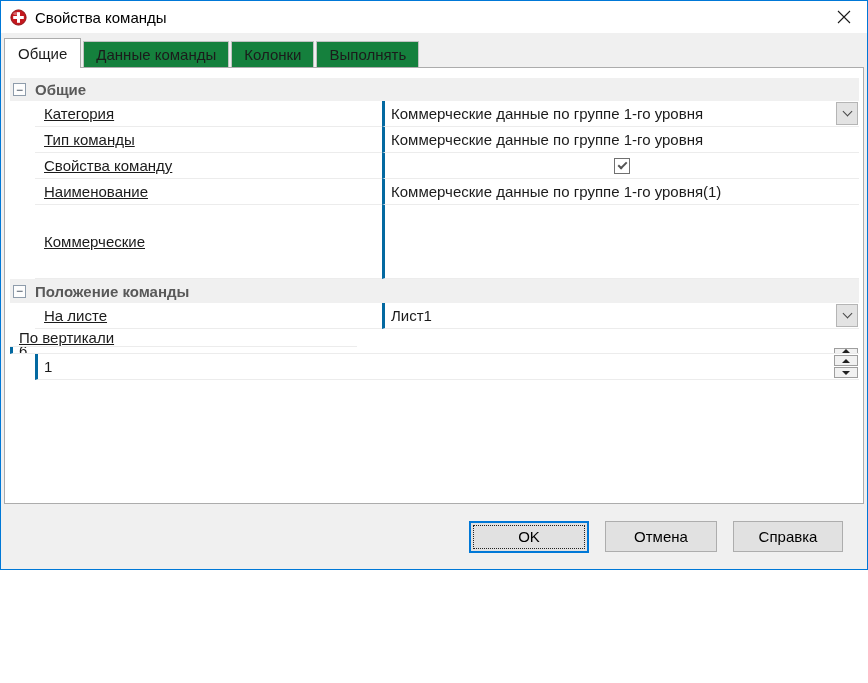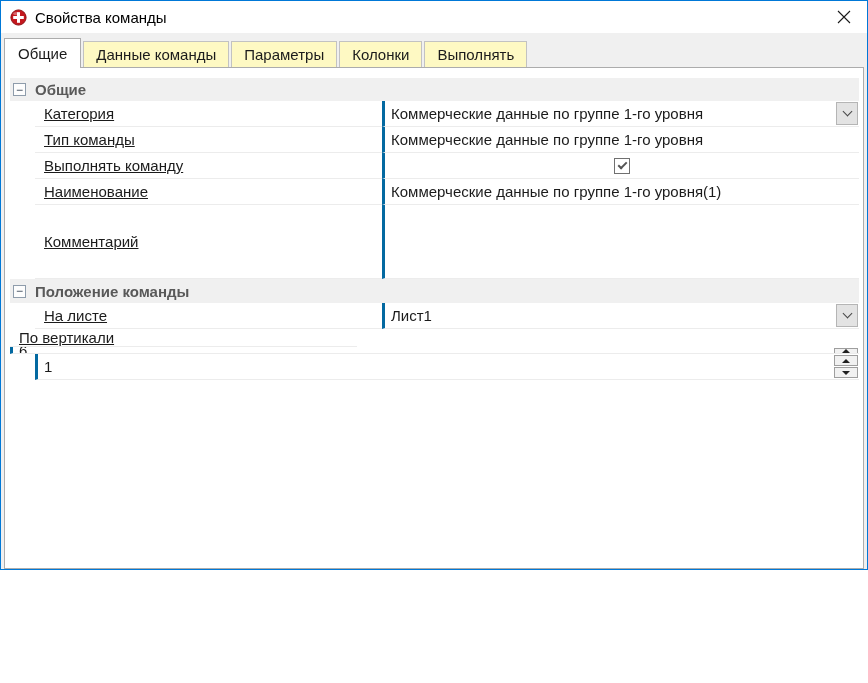--- a/index.html
+++ b/index.html
@@ -15,21 +15,21 @@
   
   .titlebar { flex:0 0 32px; background:#fff; display:flex; align-items:center; }
   .app-icon { margin-left:9px; width:17px; height:17px; flex:0 0 auto; }
   .window-title { margin-left:8px; font-size:15px; color:#000; white-space:nowrap; }
   .close-btn { margin-left:auto; width:46px; height:32px; display:flex; align-items:center; justify-content:center; cursor:default; }
 
   
   .tabstrip { flex:0 0 34px; display:flex; align-items:flex-end; padding-left:3px; background:#f0f0f0; position:relative; z-index:2; }
   .tab {
     height:26px; padding:0 12px; display:flex; align-items:center;
-    background:#fef9c3; border:1px solid #c2c2c2; border-bottom:none;
+    background:#15803d; border:1px solid #c2c2c2; border-bottom:none;
     margin-right:2px; font-size:15px; white-space:nowrap;
   }
   .tab.active {
     height:30px; margin-bottom:-1px; background:#fff;
     border:1px solid #acacac; border-bottom:none; z-index:3; padding:0 13px;
   }
 
   
   .panel {
     flex:1 1 auto; margin:0 3px; background:#fff;
@@ -121,21 +121,20 @@
     <div class="close-btn">
       <svg width="14" height="14" viewBox="0 0 14 14">
         <path d="M1 1 L13 13 M13 1 L1 13" stroke="#1a1a1a" stroke-width="1.1" fill="none"></path>
       </svg>
     </div>
   </div>
 
   <div class="tabstrip">
     <div class="tab active">Общие</div>
     <div class="tab">Данные команды</div>
-    <div class="tab">Параметры</div>
     <div class="tab">Колонки</div>
     <div class="tab">Выполнять</div>
   </div>
 
   <div class="panel">
     <div class="grid">
 
       <div class="g-header">
         <div class="collapse-box">−</div>
         <span class="g-header-title">Общие</span>
@@ -155,39 +154,39 @@
       <div class="g-row">
         <div class="g-indent"></div>
         <div class="g-label">Тип команды</div>
         <div class="g-value">
           <span>Коммерческие данные по группе 1-го уровня</span>
         </div>
       </div>
 
       <div class="g-row">
         <div class="g-indent"></div>
-        <div class="g-label">Выполнять команду</div>
+        <div class="g-label">Свойства команду</div>
         <div class="g-value center">
           <div class="checkbox">
             <div class="check-mark"></div>
           </div>
         </div>
       </div>
 
       <div class="g-row">
         <div class="g-indent"></div>
         <div class="g-label">Наименование</div>
         <div class="g-value">
           <span>Коммерческие данные по группе 1-го уровня(1)</span>
         </div>
       </div>
 
       <div class="g-row tall">
         <div class="g-indent"></div>
-        <div class="g-label">Комментарий</div>
+        <div class="g-label">Коммерческие</div>
         <div class="g-value">
           <span></span>
         </div>
       </div>
 
       <div class="g-header second">
         <div class="collapse-box">−</div>
         <span class="g-header-title">Положение команды</span>
       </div>
 
@@ -229,14 +228,19 @@
             <div class="spin-btn">
                 <div class="tri-down"></div>
               </div>
           </div>
         </div>
       </div>
 
     </div>
   </div>
 
+  <div class="footer">
+    <div class="btn btn-ok">OK</div>
+    <div class="btn btn-cancel">Отмена</div>
+    <div class="btn btn-help">Справка</div>
+  </div>
 
 </div>
 
 </body></html>

